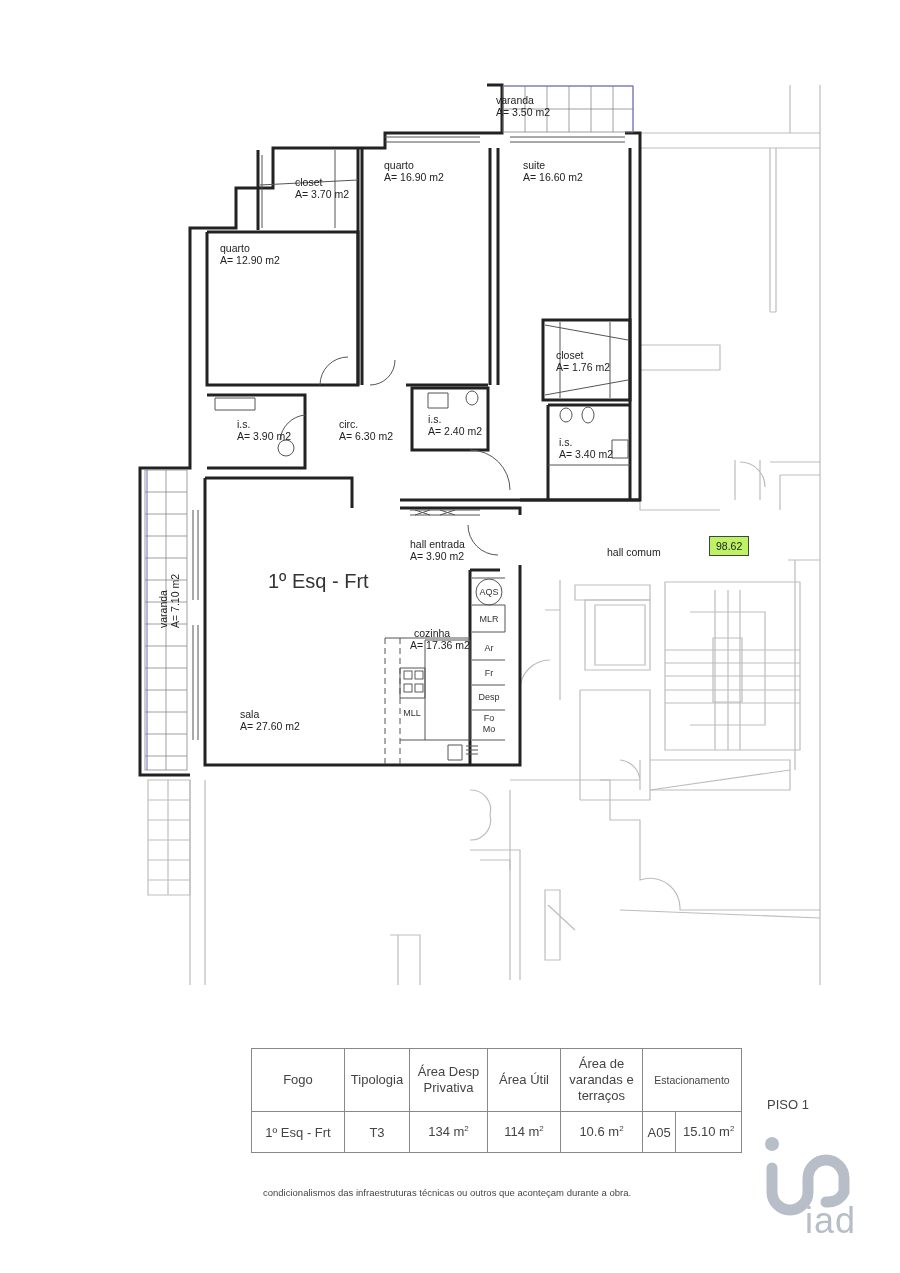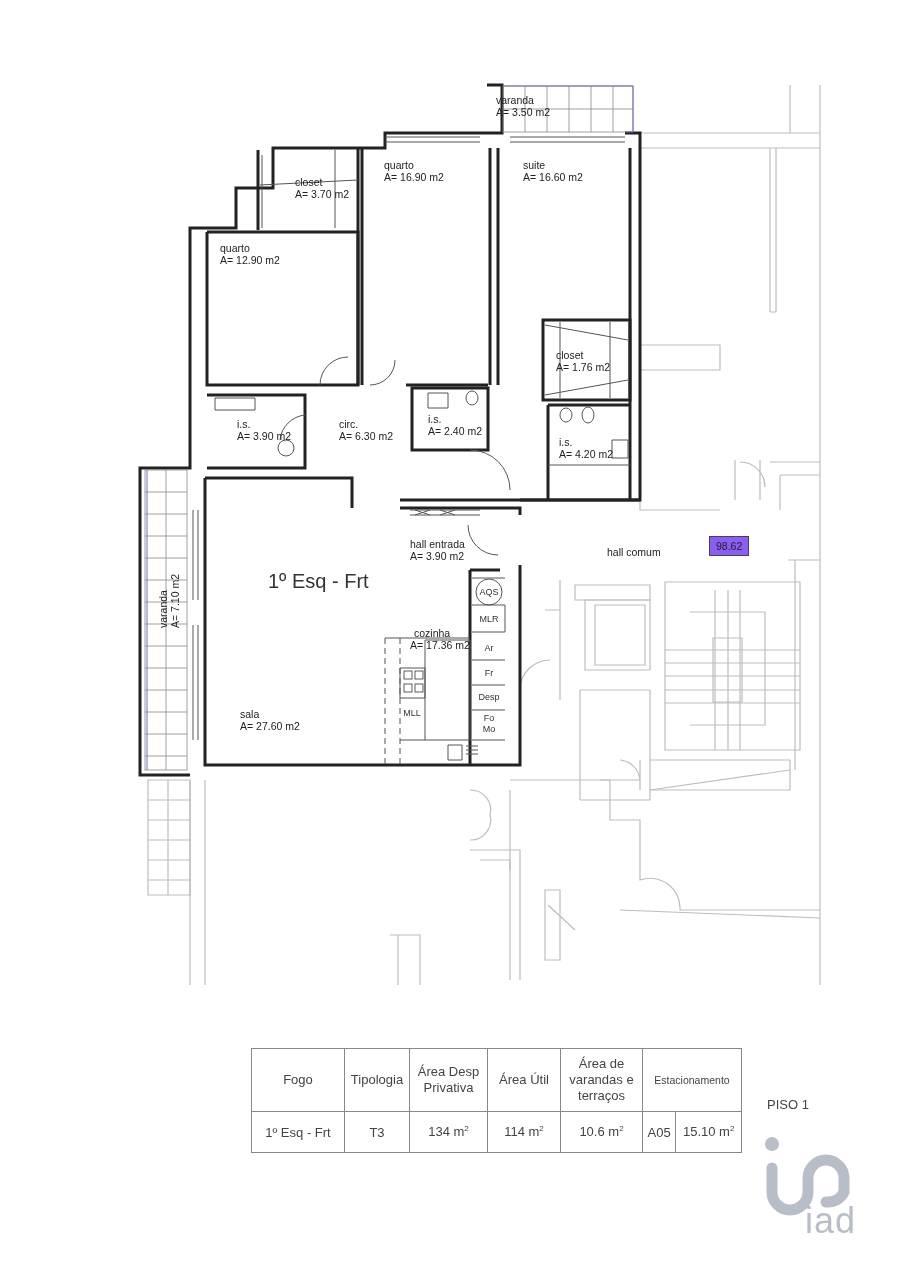--- a/index.html
+++ b/index.html
@@ -4,21 +4,21 @@
 <style>
   html, body { margin: 0; padding: 0; background: #ffffff; }
   body { width: 900px; height: 1273px; position: relative; overflow: hidden;
          font-family: "Liberation Sans", sans-serif; color: #333; }
   #plan { position: absolute; left: 0; top: 0; width: 900px; height: 1000px; }
   .lbl { position: absolute; font-size: 10.5px; line-height: 12px; color: #222; white-space: nowrap; }
   .unit-title { position: absolute; font-size: 20px; color: #333; white-space: nowrap; }
   .appl { position: absolute; font-size: 9px; color: #333; text-align: center; line-height: 10px; }
   .varanda-v { position: absolute; font-size: 10.5px; line-height: 12px; color: #222;
                transform: rotate(-90deg); transform-origin: left top; white-space: nowrap; }
-  .box-num { position: absolute; border: 1px solid #444; font-size: 10.5px; padding: 3px 6px; color:#222; background:#8b5cf6; }
+  .box-num { position: absolute; border: 1px solid #444; font-size: 10.5px; padding: 3px 6px; color:#222; background:#bef264; }
 
   table.summary { position: absolute; left: 251px; top: 1048px; border-collapse: collapse;
                   font-size: 13px; color: #444; }
   table.summary td, table.summary th { border: 1px solid #888; text-align: center; font-weight: normal; padding: 0; }
   table.summary th { height: 62px; line-height: 16px; }
   table.summary td { height: 40px; }
   .sup { font-size: 8px; vertical-align: super; }
 
   .piso { position: absolute; left: 767px; top: 1097px; font-size: 13px; color: #444; }
   .note { position: absolute; left: 263px; top: 1186px; font-size: 9.5px; line-height: 13px; color: #444; width: 460px; }
@@ -158,21 +158,21 @@
 <div class="lbl" style="left:339px;top:418px">
   <div>circ.</div>
   <div>A= 6.30 m2</div>
 </div>
 <div class="lbl" style="left:428px;top:413px">
   <div>i.s.</div>
   <div>A= 2.40 m2</div>
 </div>
 <div class="lbl" style="left:559px;top:436px">
   <div>i.s.</div>
-  <div>A= 4.20 m2</div>
+  <div>A= 3.40 m2</div>
 </div>
 <div class="lbl" style="left:410px;top:538px">
   <div>hall entrada</div>
   <div>A= 3.90 m2</div>
 </div>
 <div class="lbl" style="left:410px;top:627px">
   <div style="padding-left:4px">cozinha</div>
   <div>A= 17.36 m2</div>
 </div>
 <div class="lbl" style="left:240px;top:708px">
@@ -222,20 +222,21 @@
     <td><span>10.6 m</span><span class="sup">2</span></td>
     <td style="width:32px">A05</td>
     <td style="width:64px"><span>15.10 m</span><span class="sup">2</span></td>
   </tr>
 </tbody>
   </table>
 
 <div class="piso">PISO 1</div>
 
 <div class="note">
+  <div>condicionalismos das infraestruturas técnicas ou outros que aconteçam durante a obra.</div>
 </div>
 
 <svg class="logo" viewBox="0 0 110 115" xmlns="http://www.w3.org/2000/svg">
   <g fill="none" stroke="#b8bec8" stroke-width="11" stroke-linecap="round">
     <path d="M14 38 L14 62 A18 18 0 0 0 50 62 L50 48 A18 18 0 0 1 86 48 L86 62 A18 18 0 0 1 68 72"></path>
   </g>
   <circle cx="14" cy="14" r="7" fill="#b8bec8"></circle>
 </svg>
 <div class="logo-text">iad</div>
 

